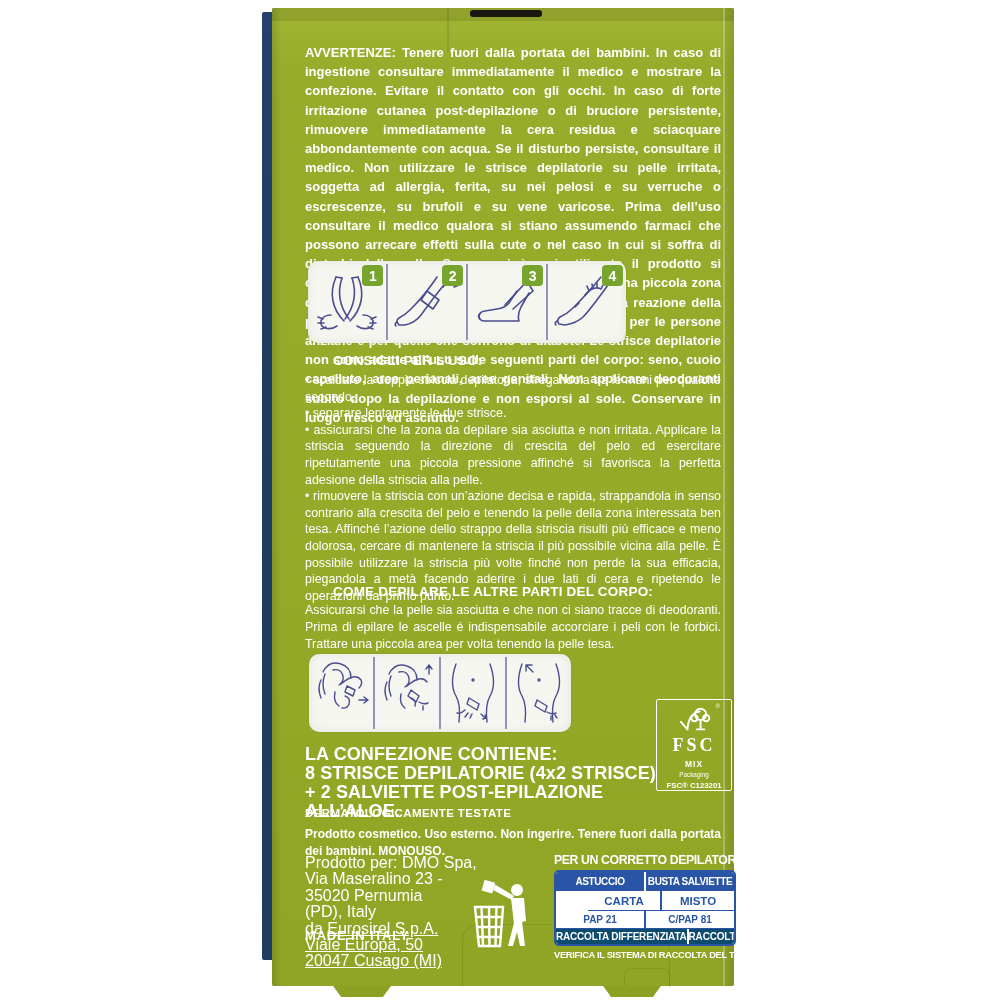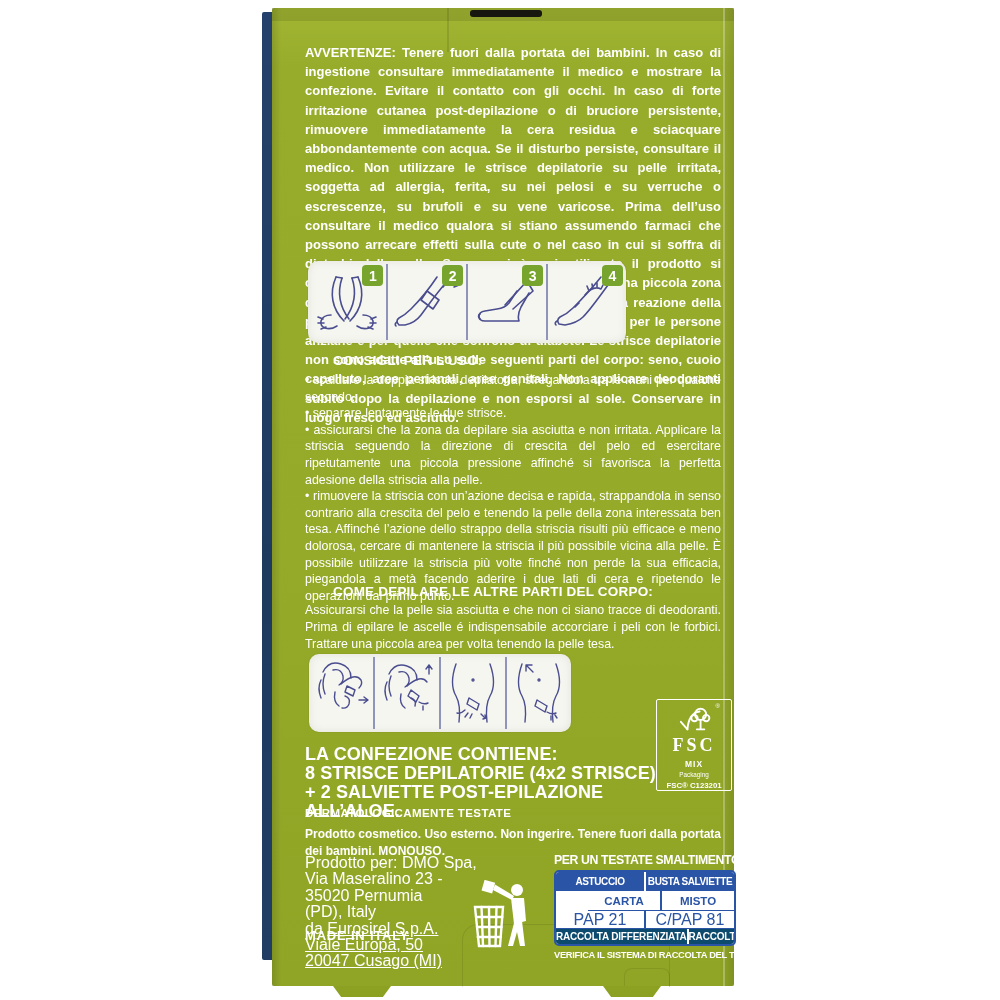--- a/index.html
+++ b/index.html
@@ -51,21 +51,21 @@
   .tidyman{position:absolute;left:196px;top:872px;}
 
   .disposal{position:absolute;left:282px;top:845px;width:182px;color:#fff;}
   .disp-title{font-weight:bold;font-size:12.3px;letter-spacing:-.4px;text-align:center;white-space:nowrap;}
   .tbl{margin-top:3px;background:#ffffff;border:2px solid #2a54a5;border-radius:5px;overflow:hidden;}
   .tr{display:flex;}
   .tc{flex:1;display:flex;align-items:center;justify-content:center;white-space:nowrap;}
   .tr-head{background:#2a54a5;color:#fff;height:19px;font-weight:bold;font-size:10px;letter-spacing:-.4px;}
   .tr-head .tc + .tc{border-left:2px solid #ffffff;}
   .tr-m1{color:#2a54a5;font-weight:bold;font-size:11.5px;height:19px;border-bottom:1.5px solid #2a54a5;margin-left:32px;}
-  .tr-m2{color:#2a54a5;font-weight:normal;font-size:16px;height:17px;}
+  .tr-m2{color:#2a54a5;font-weight:bold;font-size:10px;height:17px;}
   .tr-m1 .tc + .tc,.tr-m2 .tc + .tc{border-left:2px solid #2a54a5;}
   .tr-bot{background:#0c4a6e;color:#fff;font-weight:bold;font-size:10px;height:15px;letter-spacing:-.2px;border-top:1.5px solid #2a54a5;}
   .tr-bot .tc + .tc{border-left:2px solid #ffffff;}
   .disp-footer{margin-top:4px;font-weight:bold;font-size:9.3px;letter-spacing:-.3px;text-align:center;white-space:nowrap;}
 </style>
 </head>
 <body>
 
 <div class="box">
   <div class="side-strip"></div>
@@ -259,21 +259,21 @@
         <path d="M46 43 L40 66 L45 66 L49 52 L52 66 L57 66 L54 41 Z"></path>
       </g>
       <g fill="none" stroke="#ffffff" stroke-width="2.4" stroke-linecap="round">
         <path d="M7 27 L35 27 L32 66 L11 66 Z"></path>
         <path d="M13.5 27 L15 66 M21 27 L21.5 66 M28.5 27 L27.5 66"></path>
         <path d="M8 37 H34.3 M9 47 H33.5 M9.8 57 H32.6"></path>
       </g>
     </svg>
 
     <div class="disposal">
-      <div class="disp-title">PER UN TESTATE SMALTIMENTO:</div>
+      <div class="disp-title">PER UN CORRETTO DEPILATORIE:</div>
       <div class="tbl">
         <div class="tr tr-head">
           <div class="tc">ASTUCCIO</div>
           <div class="tc">BUSTA SALVIETTE</div>
         </div>
         <div class="tr tr-m1">
           <div class="tc">CARTA</div>
           <div class="tc">MISTO</div>
         </div>
         <div class="tr tr-m2">

